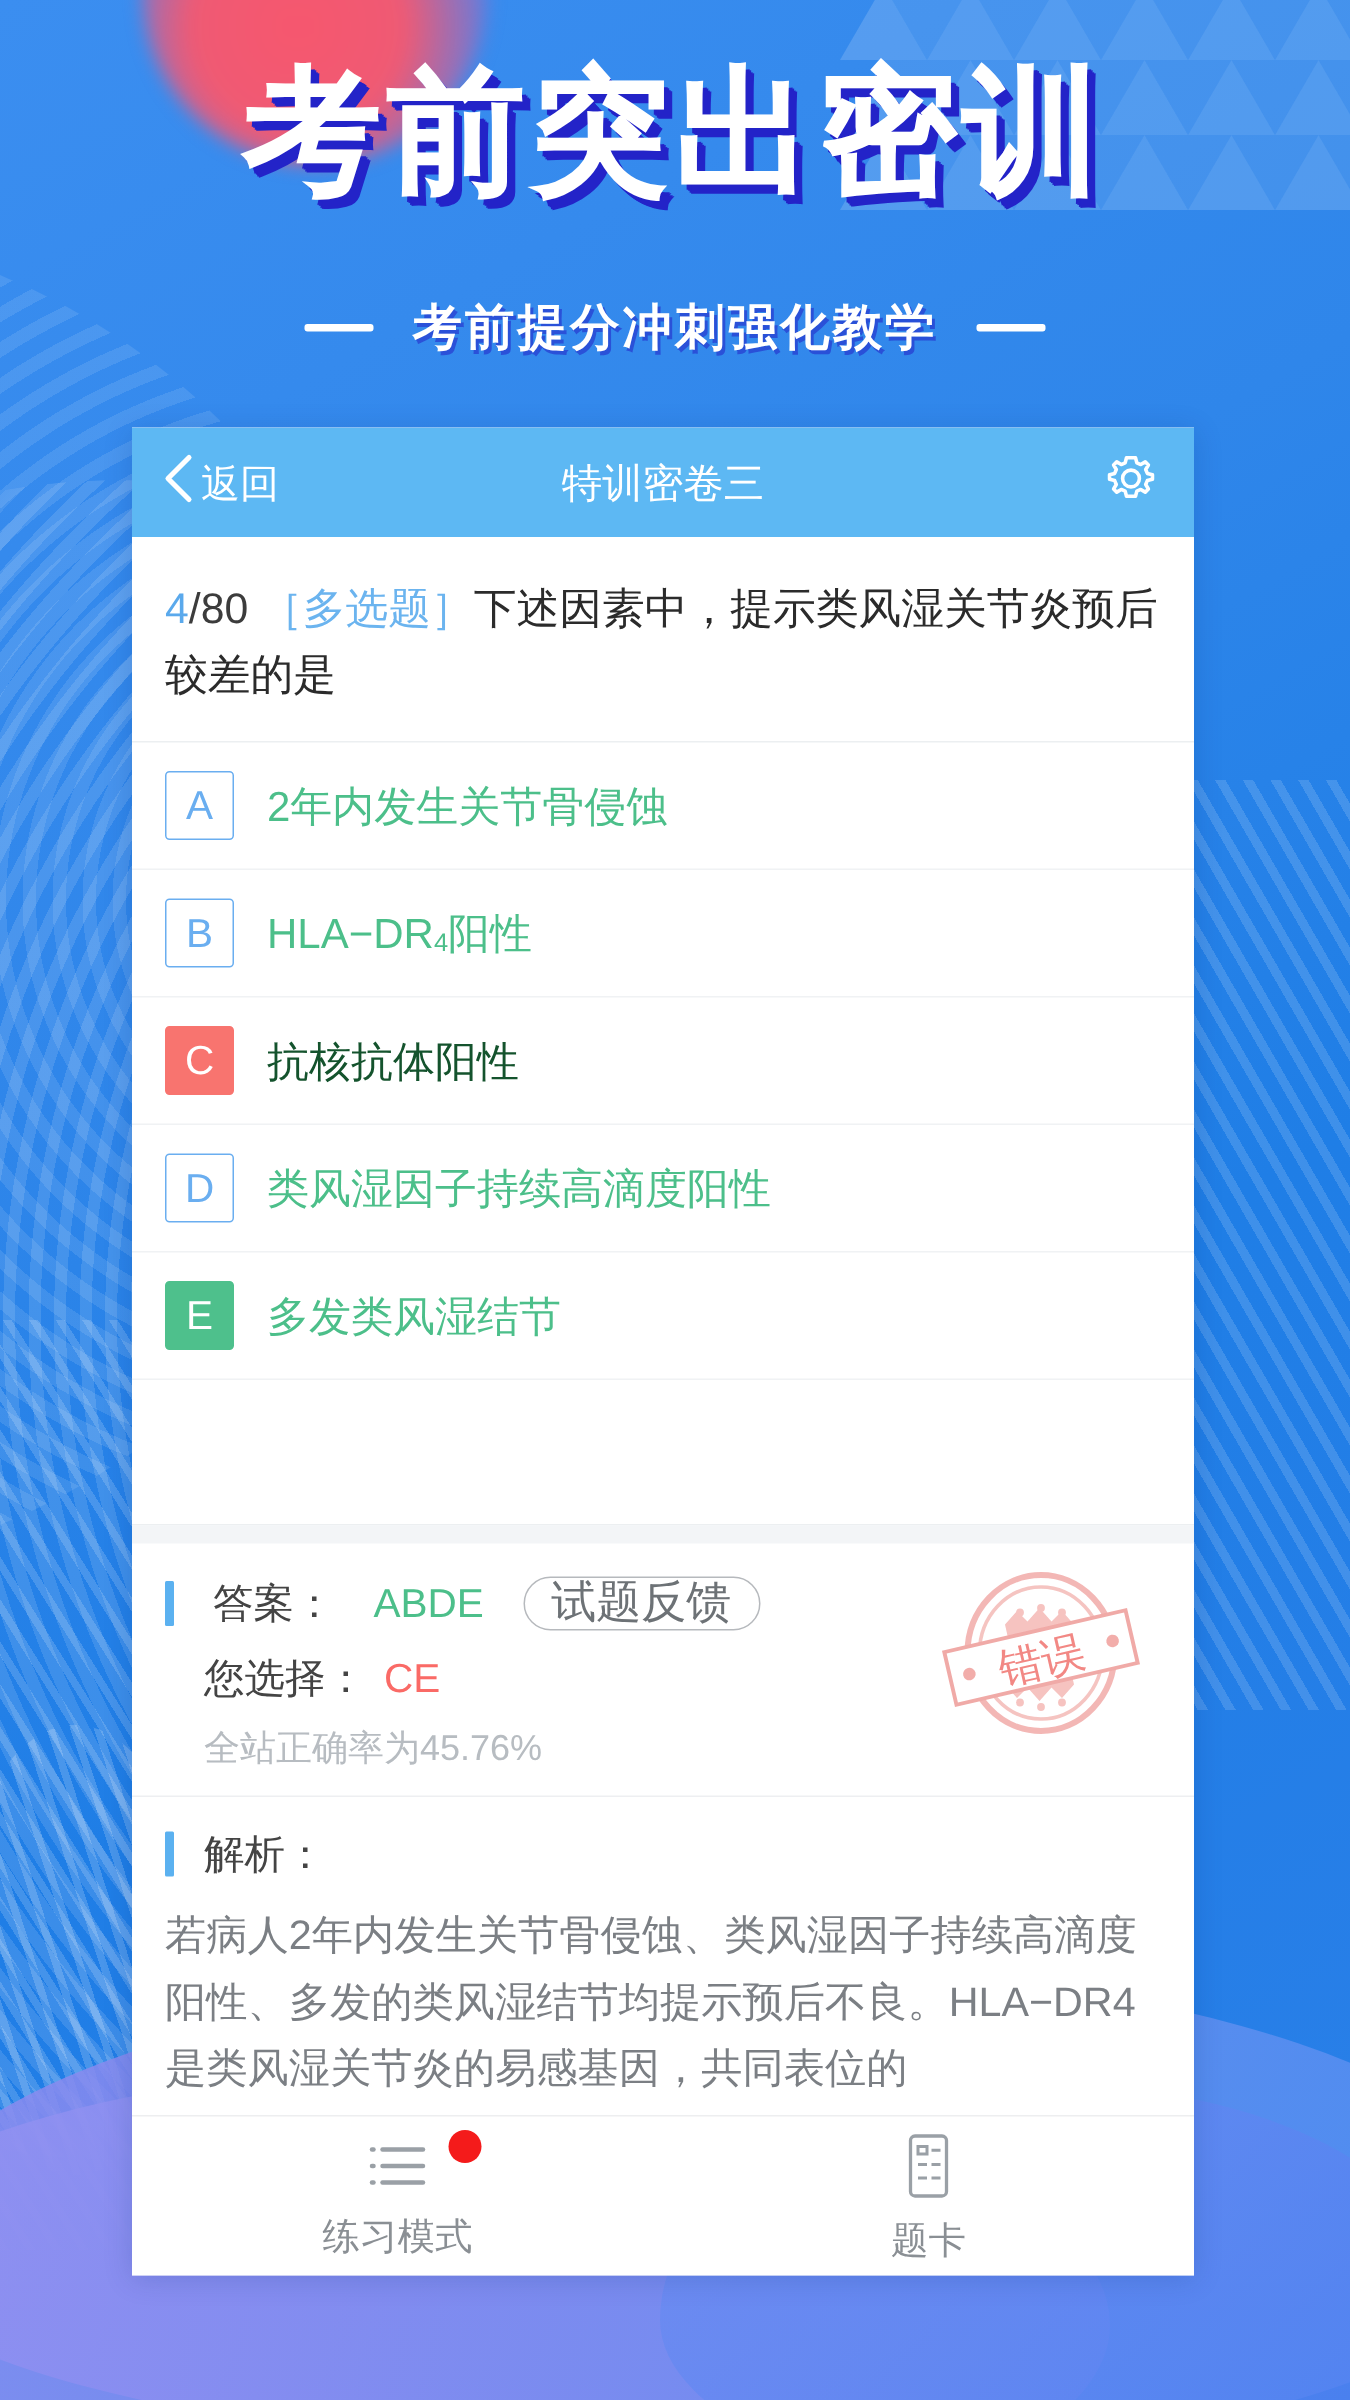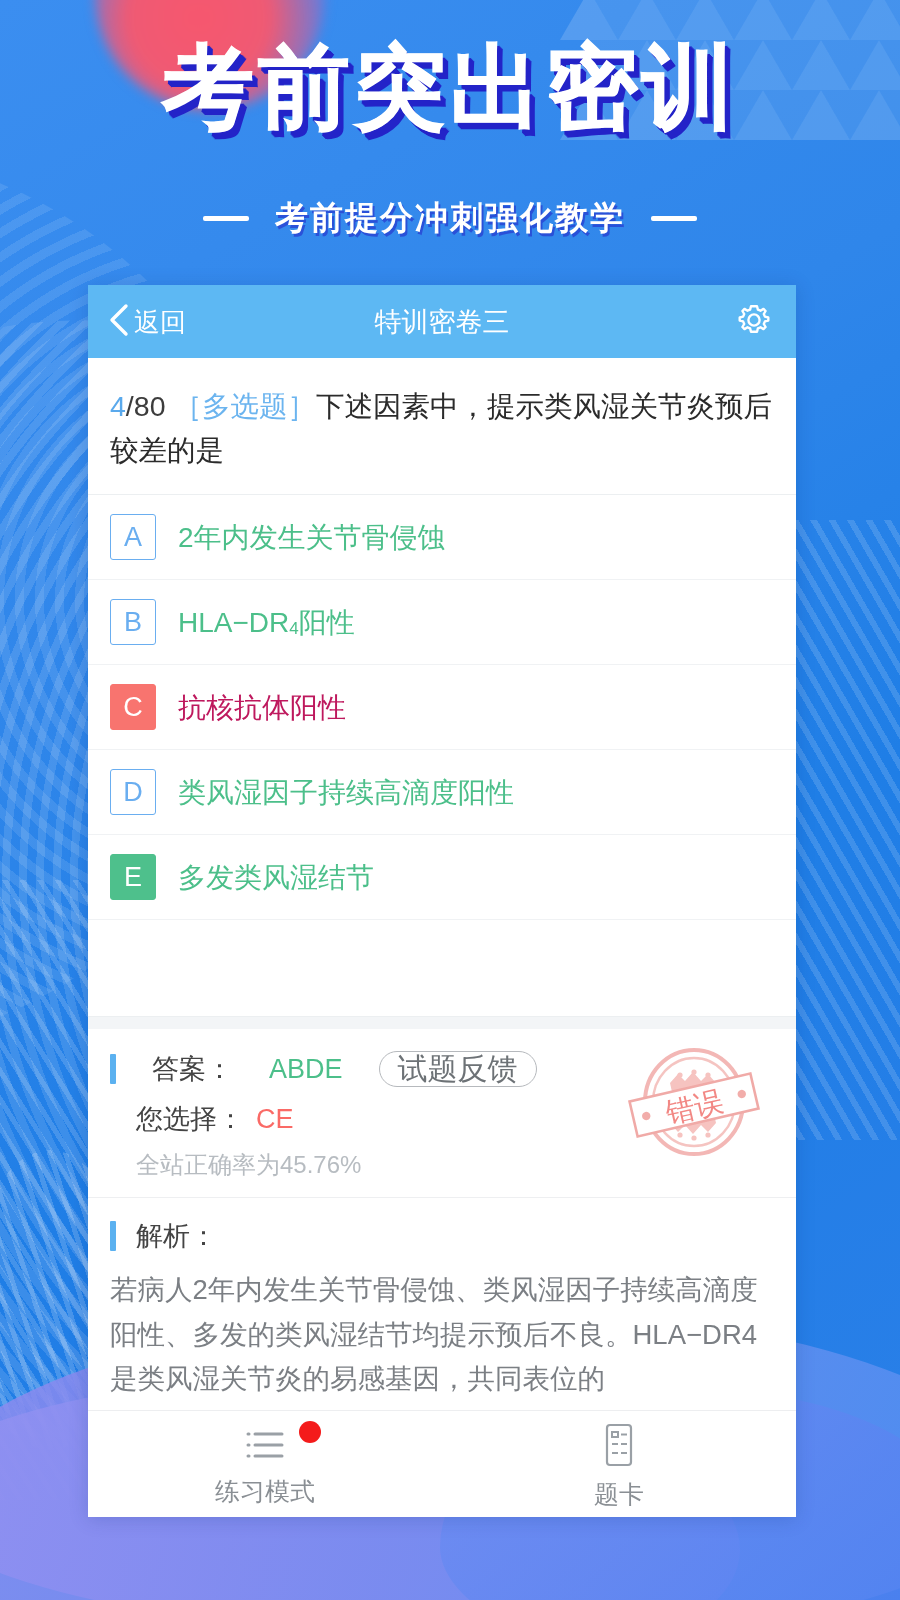--- a/index.html
+++ b/index.html
@@ -142,27 +142,27 @@
   .opt-box{
     width:46px;height:46px;flex:0 0 46px;border-radius:3px;
     display:flex;align-items:center;justify-content:center;
     font-size:27px;line-height:1;box-sizing:border-box;
   }
   .opt-box.outline{border:1.6px solid #6aaef0;color:#6aaef0;background:#fff;}
   .opt-box.wrong{background:#f8746f;color:#ffffff;border:1.6px solid #f8746f;}
   .opt-box.right{background:#4ec08c;color:#ffffff;border:1.6px solid #4ec08c;}
   .opt-text{font-size:28px;line-height:1.2;}
   .opt-text.green{color:#4cbf8a;}
-  .opt-text.red{color:#be185d;}
+  .opt-text.red{color:#14532d;}
   .sub{font-size:17px;vertical-align:-2px;color:#4cbf8a;}
   .gap-strip{flex:1;min-height:36px;background:#ffffff;border-bottom:1px solid #eceff1;}
   .sep-band{height:12px;background:#f3f5f7;}
   
   .answer{padding:22px 22px 16px 22px;border-bottom:1px solid #eeeff1;position:relative;}
-  .ans-row{display:flex;align-items:center;gap:36px;}
+  .ans-row{display:flex;align-items:center;gap:26px;}
   .bar{width:6px;height:30px;background:#5bb1f0;border-radius:1px;flex:0 0 6px;}
   .ans-label{font-size:27px;color:#444;}
   .ans-value{font-size:27px;color:#4cbf8a;}
   .pill{
     border:1.4px solid #b6b9bd;border-radius:24px;padding:2px 18px;
     font-size:30px;color:#6d7276;background:#fff;cursor:pointer;line-height:1;
   }
   .sel-row{display:flex;align-items:center;margin-top:14px;padding-left:26px;}
   .sel-label{font-size:27px;color:#444;}
   .sel-value{font-size:27px;color:#fa6a66;margin-left:12px;}

